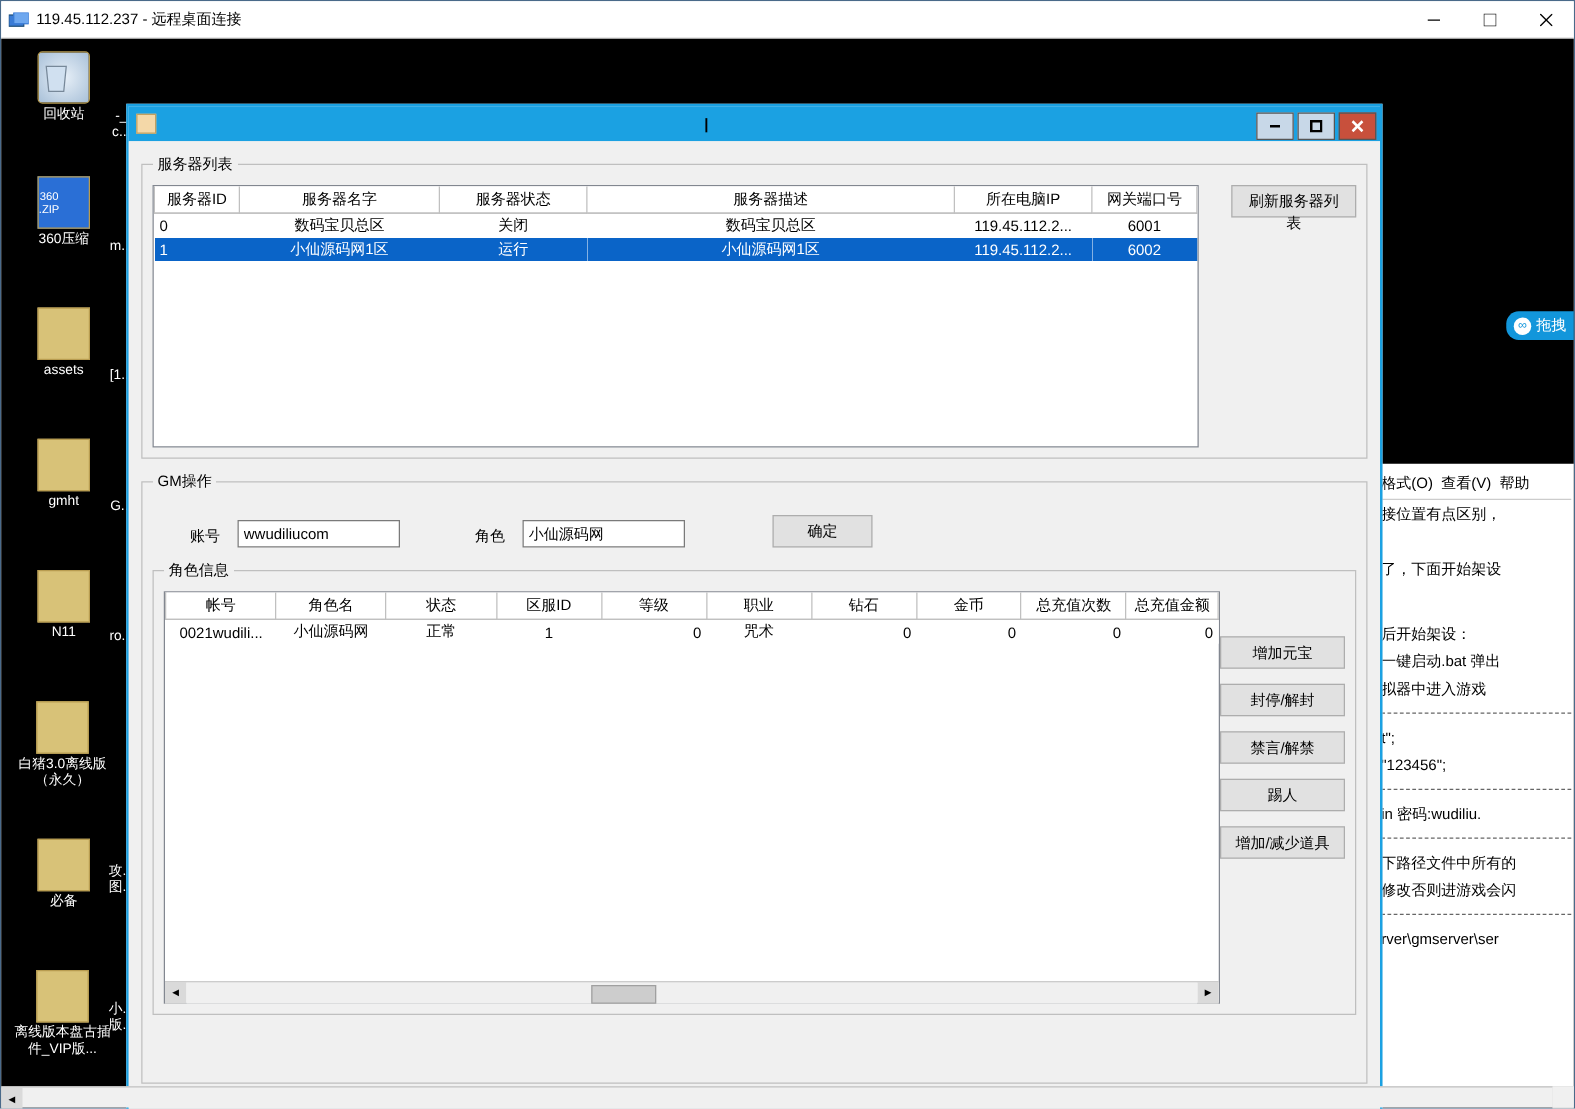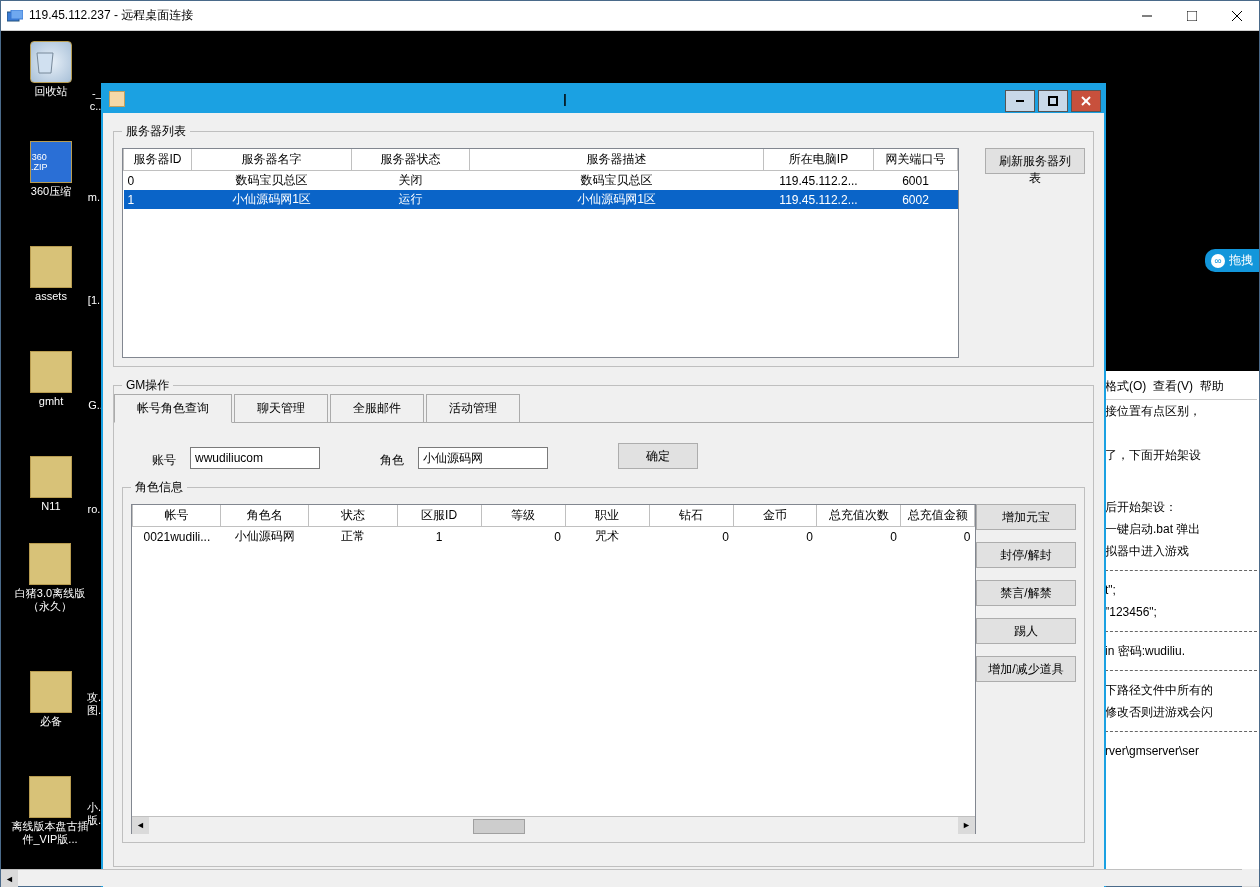--- a/index.html
+++ b/index.html
@@ -63,21 +63,21 @@
 .query-row input[type=text] { border: 1px solid #7a7a7a; height: 22px; padding: 2px 4px; background:#fff; }
 
 
 .role-area { display: flex; }
 .role-table-wrap { flex: 1; border: 1px solid #828790; background: #fff; height: 330px; position: relative; }
 .role-scroll { position: absolute; left: 0; right: 0; bottom: 0; height: 17px; background: #f0f0f0; border-top: 1px solid #c0c0c0; display: flex; align-items: center; }
 .role-scroll .arrow { width: 17px; height: 17px; background: #dadada; display:flex; align-items:center; justify-content:center; font-size:9px; }
 .role-scroll .thumb { flex:1; height:17px; background:#f0f0f0; position:relative; }
 .role-scroll .thumb::after { content:""; position:absolute; left:40%; width:50px; height:13px; top:2px; background:#cdcdcd; border:1px solid #a0a0a0; }
 
-.side-btns { display: flex; flex-direction: column; gap: 12px; width: 100px; }
+.side-btns { display: flex; flex-direction: column; gap: 12px; width: 100px; margin-top: 36px; }
 .side-btns .btn { width: 100%; }
 
 
 .outer-hscroll { position:absolute; left:0; bottom:0; height:17px; width:100%; background:#f0f0f0; border-top:1px solid #c0c0c0; display:flex; }
 .outer-hscroll .arrow { width:17px; height:17px; background:#dadada; display:flex;align-items:center;justify-content:center;font-size:9px; }
 .outer-hscroll .track { flex:1; }
 .outer-vscroll-corner { position:absolute; right:0; bottom:0; width:17px; height:17px; background:#f0f0f0; }
 
 
 .float-tag { position:absolute; right:0; top:218px; background:#1296db; color:#fff; padding:3px 6px; border-radius:10px 0 0 10px; display:flex; align-items:center; gap:4px; font-size:11px; }
@@ -139,21 +139,21 @@
         <div class="lbl">assets</div>
       </div>
       <div class="dicon" style="left:12px; top:320px;">
         <div class="glyph"></div>
         <div class="lbl">gmht</div>
       </div>
       <div class="dicon" style="left:12px; top:425px;">
         <div class="glyph"></div>
         <div class="lbl">N11</div>
       </div>
-      <div class="dicon" style="left:6px; top:512px; width:86px;">
+      <div class="dicon" style="left:6px; top:530px; width:86px;">
         <div class="glyph"></div>
         <div class="lbl">白猪3.0离线版（永久）</div>
       </div>
       <div class="dicon" style="left:12px; top:640px;">
         <div class="glyph"></div>
         <div class="lbl">必备</div>
       </div>
       <div class="dicon" style="left:6px; top:745px; width:86px;">
         <div class="glyph"></div>
         <div class="lbl">离线版本盘古插件_VIP版...</div>
@@ -278,26 +278,20 @@
                 </tbody>
               </table>
             </div>
             <div><button class="btn btn-refresh">刷新服务器列表</button></div>
           </div>
         </fieldset>
 
         <fieldset style="height:490px;">
           <legend>GM操作</legend>
 
-          <div class="tab-strip">
-            <div class="tab active">帐号角色查询</div>
-            <div class="tab">聊天管理</div>
-            <div class="tab">全服邮件</div>
-            <div class="tab">活动管理</div>
-          </div>
 
           <div class="query-row">
             <label>账号</label>
             <input type="text" style="width: 130px;" value="wwudiliucom">
             <div style="width:40px;"></div>
             <label>角色</label>
             <input type="text" style="width: 130px;" value="小仙源码网">
             <div style="width:50px;"></div>
             <button class="btn" style="width:80px;">确定</button>
           </div>

